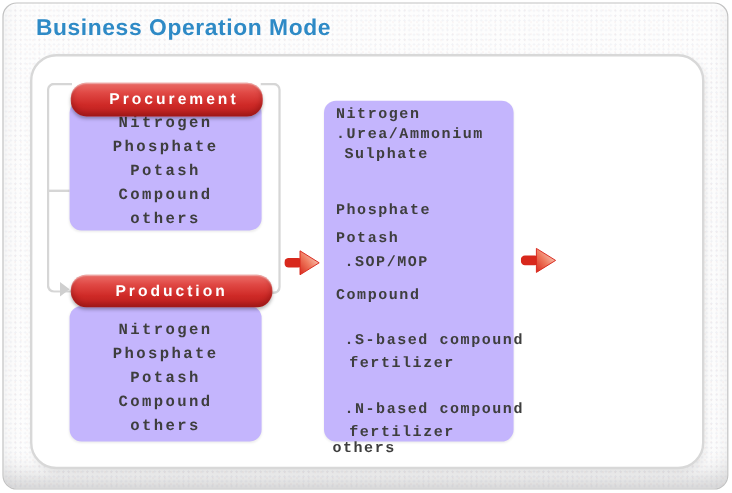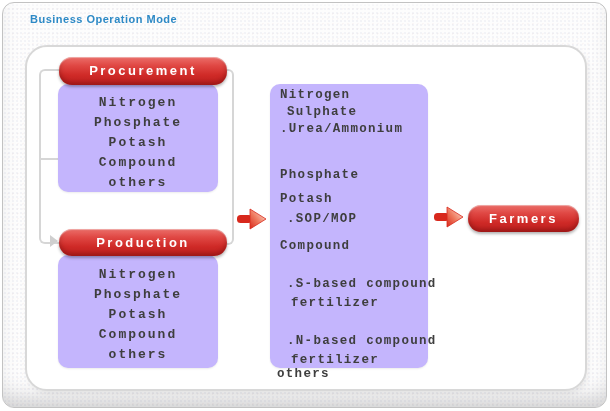--- a/index.html
+++ b/index.html
@@ -16,21 +16,21 @@
   }
   .noise{
     background-image:
       radial-gradient(rgba(110,120,170,0.07) 1px, transparent 1px),
       radial-gradient(rgba(200,120,110,0.05) 1px, transparent 1px);
     background-size:4px 4px,5px 5px;
     background-position:0 0,2px 3px;
   }
   .page-title{
     position:absolute;left:30px;top:13px;
-    font-size:11px;font-weight:bold;color:#2e8ac6;letter-spacing:0.5px;
+    font-size:19px;font-weight:bold;color:#2e8ac6;letter-spacing:0.5px;
   }
   .panel{
     position:absolute;left:25px;top:45px;width:558px;height:342px;
     background:#ffffff;
     border:2px solid #d8d8d8;border-radius:22px;
     box-shadow:2px 3px 5px rgba(0,0,0,0.06);
   }
   
   .pill{
     position:absolute;
@@ -82,21 +82,21 @@
 
   <div class="page-title">Business Operation Mode</div>
 
   <div class="panel noise"></div>
 
   <div class="bracket bracket-left"></div>
   <div class="bracket stub-mid"></div>
   <div class="bracket gray-arrowhead"></div>
   <div class="bracket bracket-right"></div>
 
-  <div class="pill" style="left:59px;top:57px;width:168px;height:28px;line-height:28px;">
+  <div class="pill" style="left:59px;top:69px;width:148px;height:28px;line-height:28px;padding-left:12px;">
     <span>Procurement</span>
   </div>
   <div class="gray-box noise center-list" style="left:58px;top:84px;width:160px;height:108px;padding-top:9px;box-sizing:border-box;">
     <div>Nitrogen</div>
     <div>Phosphate</div>
     <div>Potash</div>
     <div>Compound</div>
     <div>others</div>
   </div>
 
@@ -118,22 +118,22 @@
         <stop offset="0.45" stop-color="#ef7a5e"></stop>
         <stop offset="1" stop-color="#fcece4"></stop>
       </linearGradient>
     </defs>
     <rect x="0" y="7" width="15" height="8" rx="3.5" fill="#d8281c"></rect>
     <polygon points="13,1 29,11 13,21" fill="url(#ag1)" stroke="#d8281c" stroke-width="0.8"></polygon>
   </svg>
 
   <div class="gray-box noise dist-list" style="left:270px;top:84px;width:158px;height:284px;box-sizing:border-box;">
     <div class="mt0">Nitrogen</div>
+    <div class="mt3">.Urea/Ammonium</div>
     <div class="mt3 ind1">Sulphate</div>
-    <div class="mt3">.Urea/Ammonium</div>
     <div class="mt32">Phosphate</div>
     <div class="mt10">Potash</div>
     <div class="mt6 ind1">.SOP/MOP</div>
     <div class="mt13">Compound</div>
     <div class="mt7 ind1">.S-based compound</div>
     <div class="mt5 ind2">fertilizer</div>
     <div class="mt7 ind1">.N-based compound</div>
     <div class="mt5 ind2">fertilizer</div>
     <div class="mt0 outdent">others</div>
   </div>
@@ -143,16 +143,13 @@
       <linearGradient id="ag2" x1="0" y1="1" x2="1" y2="0">
         <stop offset="0" stop-color="#d8281c"></stop>
         <stop offset="0.45" stop-color="#ef7a5e"></stop>
         <stop offset="1" stop-color="#fcece4"></stop>
       </linearGradient>
     </defs>
     <rect x="0" y="7" width="15" height="8" rx="3.5" fill="#d8281c"></rect>
     <polygon points="13,1 29,11 13,21" fill="url(#ag2)" stroke="#d8281c" stroke-width="0.8"></polygon>
   </svg>
 
-  <div class="pill" style="left:468px;top:205px;width:111px;height:27px;line-height:27px;">
-    <span>Farmers</span>
-  </div>
 </div>
 
 </body></html>

